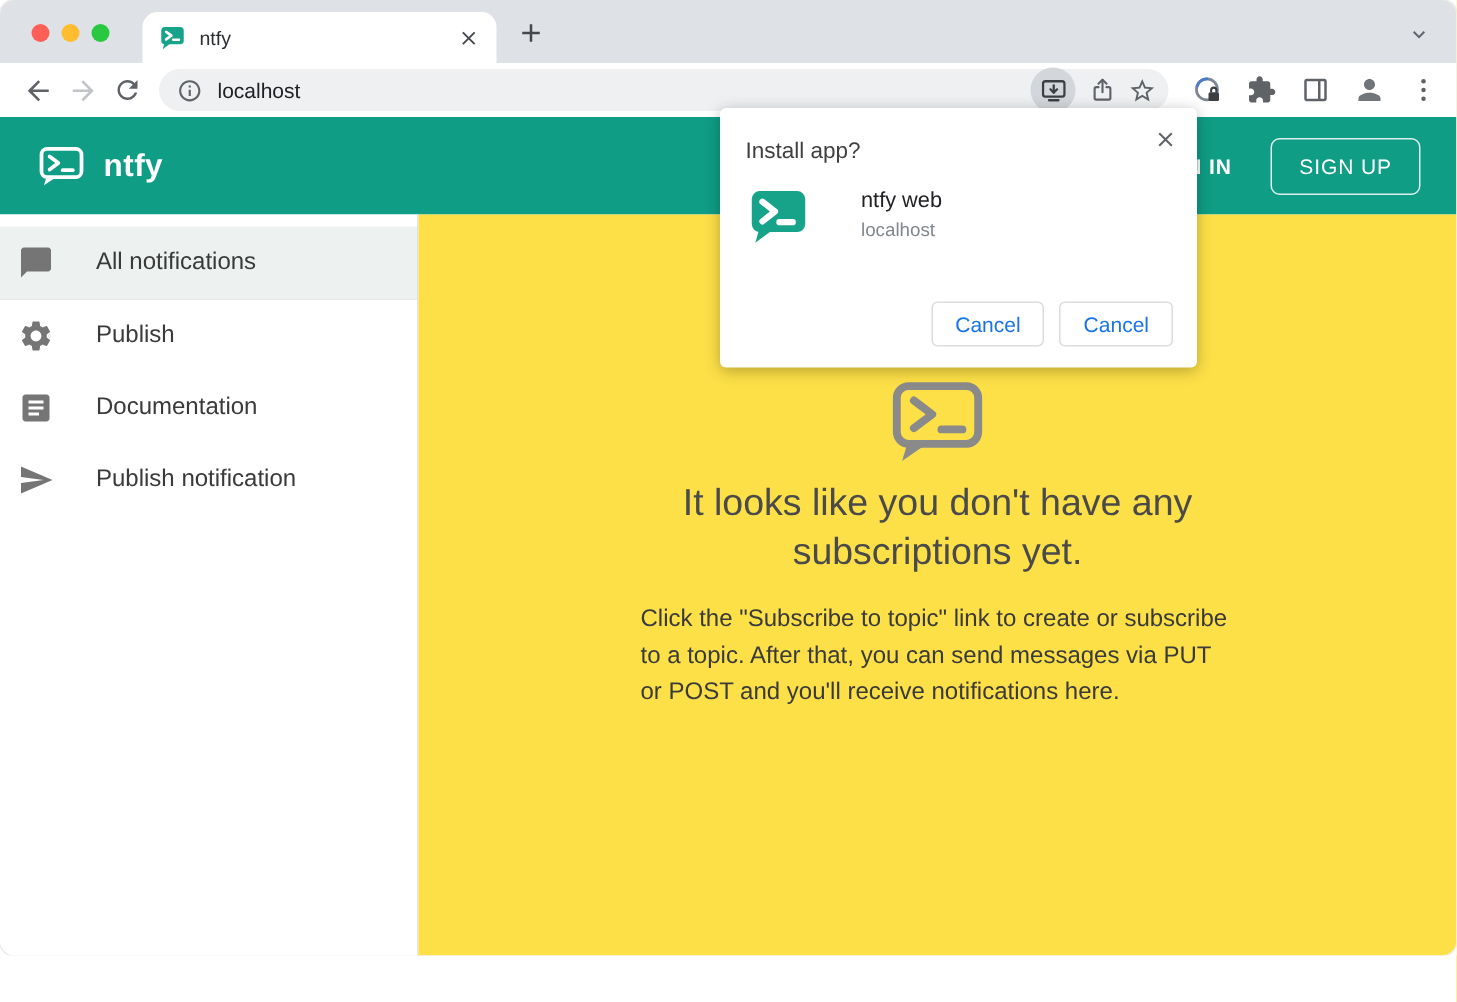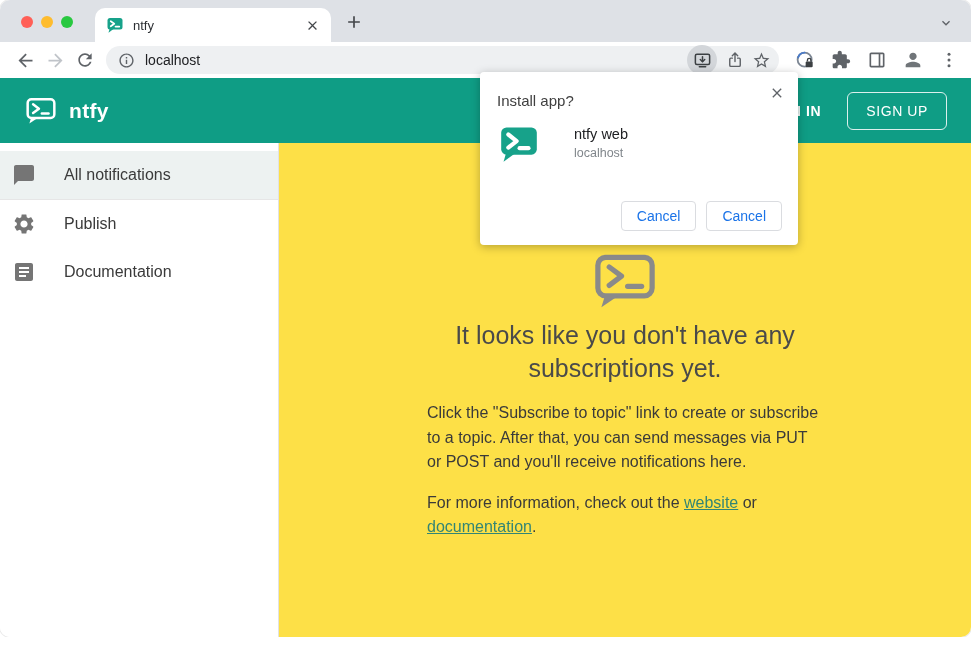--- a/index.html
+++ b/index.html
@@ -224,35 +224,42 @@
         <span class="side-label">Publish</span>
       </div>
       <div class="side-item">
         <span class="side-icon">
           <svg viewBox="0 0 24 24" width="24" height="24" fill="currentColor">
               <path d="M19 3H5c-1.1 0-2 .9-2 2v14c0 1.1.9 2 2 2h14c1.1 0 2-.9 2-2V5c0-1.1-.9-2-2-2zm-5 14H7v-2h7v2zm3-4H7v-2h10v2zm0-4H7V7h10v2z"></path>
             </svg>
         </span>
         <span class="side-label">Documentation</span>
       </div>
+      <div class="side-item">
+        <span class="side-icon">
+          <svg viewBox="0 0 24 24" width="24" height="24" fill="currentColor">
+              <path d="M2.01 21 23 12 2.01 3 2 10l15 2-15 2z"></path>
+            </svg>
+        </span>
+        <span class="side-label">Publish notification</span>
+      </div>
     </aside>
 
     <main class="content">
       <span class="big-logo">
         <svg viewBox="0 0 72 64" width="64" height="56">
           <rect x="5" y="5" width="62" height="44" rx="9" fill="none" stroke="currentColor" stroke-width="6"></rect>
           <polygon points="13,49 9,62 28,49" fill="currentColor"></polygon>
           <path d="M18 16 L32 26.5 L18 37" fill="none" stroke="currentColor" stroke-width="6" stroke-linecap="round" stroke-linejoin="round"></path>
           <line x1="39" y1="38" x2="55" y2="38" stroke="currentColor" stroke-width="6" stroke-linecap="round"></line>
         </svg>
       </span>
       <div class="empty-heading">It looks like you don't have any subscriptions yet.</div>
       <div class="empty-col">
         <p class="empty-p">Click the "Subscribe to topic" link to create or subscribe to a topic. After that, you can send messages via PUT or POST and you'll receive notifications here.</p>
-        <p class="empty-p"><span>For more information, check out the </span><span class="tlink">website</span><span> or </span><span class="tlink">documentation</span><span>.</span></p>
       </div>
     </main>
   </div>
 
   <div class="dialog">
     <div class="dlg-title">Install app?</div>
     <span class="dlg-close">
       <svg viewBox="0 0 24 24" width="16" height="16" fill="currentColor">
           <path d="M19 6.41 17.59 5 12 10.59 6.41 5 5 6.41 10.59 12 5 17.59 6.41 19 12 13.41 17.59 19 19 17.59 13.41 12z"></path>
         </svg>

